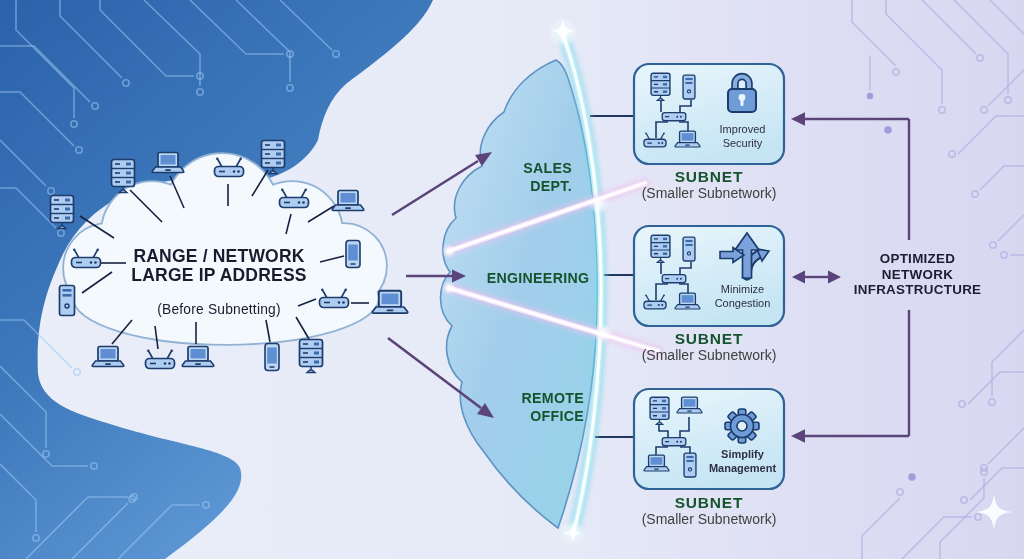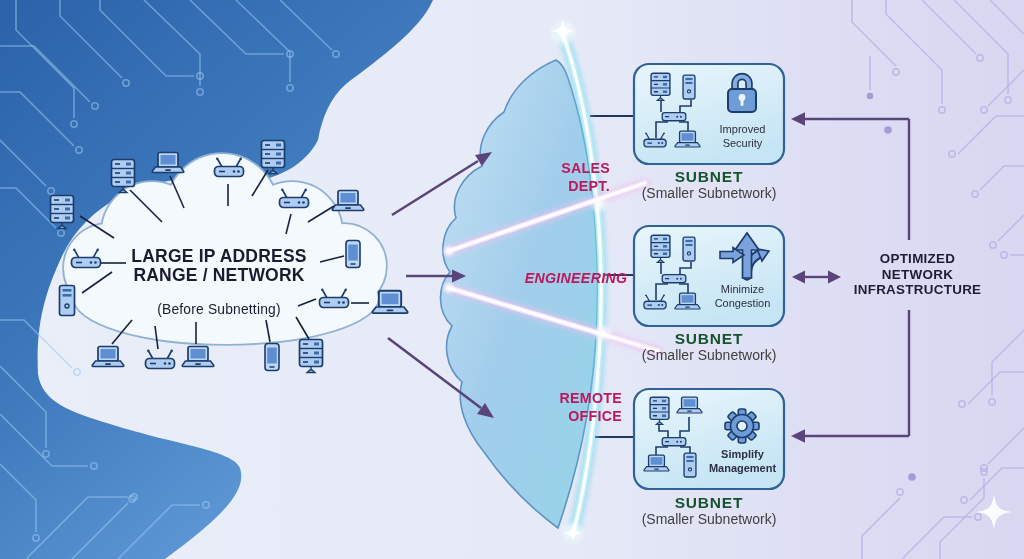--- a/index.html
+++ b/index.html
@@ -5,21 +5,21 @@
   html,body{margin:0;padding:0;background:#c9cde8;}
   .stage{position:relative;width:1024px;height:559px;overflow:hidden;
          font-family:"Liberation Sans",sans-serif;}
   .stage svg.bg{position:absolute;inset:0;display:block;}
   .lbl{position:absolute;color:#1b1b30;}
   .pre{white-space:pre-line;}
   .ctr{text-align:center;}
   .rgt{text-align:right;}
   .cloud-title{font-weight:bold;font-size:17.5px;line-height:18.5px;letter-spacing:.2px;}
   .cloud-sub{font-weight:500;font-size:13.8px;margin-top:18px;letter-spacing:.2px;}
-  .dept{font-weight:bold;font-size:14.2px;line-height:17.5px;letter-spacing:.3px;color:#be185d;margin-left:38px;}
+  .dept{font-weight:bold;font-size:14.2px;line-height:17.5px;letter-spacing:.3px;color:#14532d;}
   .benefit{font-weight:500;font-size:11px;line-height:13.5px;color:#2e2e44;}
   .subnet-name{font-weight:bold;font-size:15.5px;letter-spacing:.8px;color:#14532d;}
   .subnet-sub{font-weight:400;font-size:14px;color:#404040;}
   .right-big{font-weight:bold;font-size:13.4px;line-height:15.6px;letter-spacing:.3px;color:#1d1d33;}
 </style>
 </head>
 <body>
 
 <div class="stage">
 
@@ -355,28 +355,28 @@
     <path d="M909,310 V436" fill="none"></path>
     <path d="M909,436 H802" fill="none"></path>
         <polygon points="791,436 805,429.2 805,442.8" stroke="none"></polygon>
     <path d="M803,277 H830" fill="none"></path>
     <polygon points="792,277 805,270.5 805,283.5" stroke="none"></polygon>
     <polygon points="841,277 828,270.5 828,283.5" stroke="none"></polygon>
   </g>
 </svg>
 
 <div class="lbl ctr" style="left:99px;top:247px;width:240px;">
+  <div class="cloud-title">RANGE / NETWORK</div>
   <div class="cloud-title">LARGE IP ADDRESS</div>
-  <div class="cloud-title">RANGE / NETWORK</div>
   <div class="cloud-sub">(Before Subnetting)</div>
 </div>
 
 <div class="lbl dept rgt pre" style="left:482px;top:160px;width:90px;">SALES
 DEPT.</div>
-<div class="lbl dept ctr" style="left:468px;top:270px;width:140px;font-style:italic;">ENGINEERING</div>
+<div class="lbl dept ctr" style="left:468px;top:270px;width:140px;">ENGINEERING</div>
 <div class="lbl dept rgt pre" style="left:484px;top:390px;width:100px;">REMOTE
 OFFICE</div>
 
 <div class="lbl benefit ctr pre" style="left:695px;top:123px;width:95px;">Improved
 Security</div>
 <div class="lbl benefit ctr pre" style="left:695px;top:283px;width:95px;">Minimize
 Congestion</div>
 <div class="lbl benefit ctr pre" style="left:690px;top:448px;width:105px;font-weight:bold;">Simplify
 Management</div>
 

